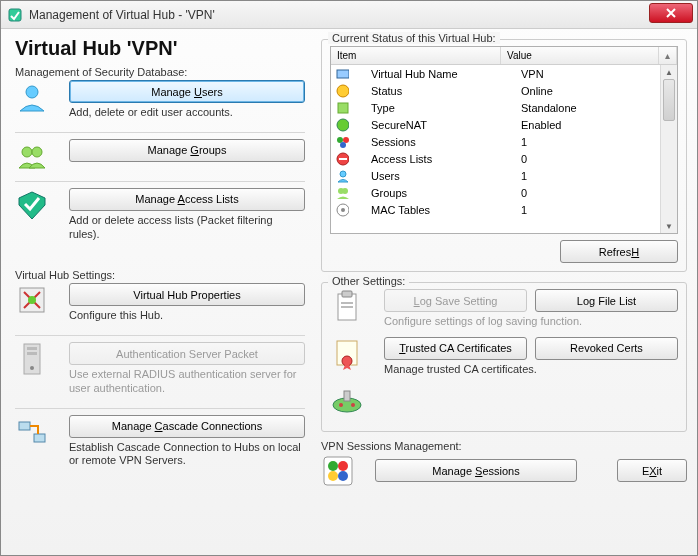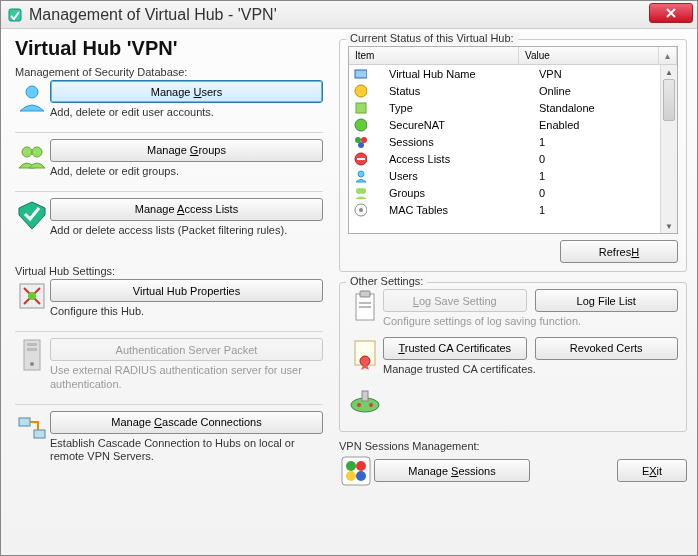--- a/index.html
+++ b/index.html
@@ -1,30 +1,30 @@
 <!DOCTYPE html>
 <html><head>
 <meta charset="utf-8">
 <style>
   * { box-sizing: border-box; font-family: "Segoe UI", Tahoma, sans-serif; }
   body { margin: 0; background: #fff; }
   .window { width: 698px; height: 556px; border: 1px solid #888; background: linear-gradient(#fdfdfd,#f2f2f2); display: flex; flex-direction: column; }
   .titlebar { height: 28px; background: linear-gradient(#f7f7f7,#e8e8e8); border-bottom: 1px solid #ccc; display: flex; align-items: center; padding: 0 6px; position: relative; }
   .titlebar .ico { width: 16px; height: 16px; margin-right: 6px; }
-  .titlebar .ttl { font-size: 16px; color: #333; flex: 1; }
+  .titlebar .ttl { font-size: 12px; color: #333; flex: 1; }
   .close-btn { width: 44px; height: 20px; background: linear-gradient(#e67,#c12); border: 1px solid #922; border-radius: 3px; color: #fff; display: flex; align-items: center; justify-content: center; font-size: 11px; font-weight: bold; position: absolute; right: 4px; top: 2px; }
   .content { flex: 1; display: flex; padding: 6px 10px 10px 14px; gap: 16px; }
   .col { display: flex; flex-direction: column; }
   .left { width: 308px; }
   .right { flex: 1; }
   h1.main { font-size: 20px; font-weight: bold; margin: 2px 0 4px 0; color: #111; }
   .group-label { font-size: 11px; color: #333; margin: 2px 0 2px 0; }
   .fieldset { border: 1px solid #ccc; border-radius: 3px; padding: 6px 8px 8px 8px; position: relative; margin-top: 4px; }
   .fieldset > .legend { position: absolute; top: -8px; left: 6px; background: #f6f6f6; padding: 0 4px; font-size: 11px; color: #333; }
-  .row { display: flex; align-items: flex-start; gap: 1px; margin-bottom: 4px; }
+  .row { display: flex; align-items: flex-start; gap: 20px; margin-bottom: 4px; }
   .col-stack { display: flex; flex-direction: column; flex: 1; }
   .iconbox { width: 34px; height: 34px; flex-shrink: 0; display: flex; align-items: center; justify-content: center; }
   .btn { height: 23px; border: 1px solid #8a8a8a; border-radius: 3px; background: linear-gradient(#fdfdfd,#e6e6e6); font-size: 11px; padding: 0 10px; display: inline-flex; align-items: center; justify-content: center; cursor: default; }
   .btn.wide { width: 100%; }
   .btn.sel { border-color: #2a7ab0; box-shadow: inset 0 0 0 1px #6cb6e6; background: linear-gradient(#eef8ff,#cfeaff); }
   .btn.dis { color: #9a9a9a; border-color: #c9c9c9; background: linear-gradient(#f7f7f7,#efefef); }
   .desc { font-size: 11px; color: #333; margin: 3px 0 4px 0; line-height: 1.25; }
   .desc.dim { color: #9a9a9a; }
   hr.sep { border: none; border-top: 1px solid #d6d6d6; margin: 4px 0 6px 0; }
   .u { text-decoration: underline; }
@@ -99,21 +99,20 @@
               <circle cx="11" cy="12" r="5" fill="#9d6" stroke="#6a3"></circle>
               <circle cx="21" cy="12" r="5" fill="#9d6" stroke="#6a3"></circle>
               <path d="M3 28 Q11 18 19 28 Z" fill="#9d6" stroke="#6a3"></path>
               <path d="M13 28 Q21 18 29 28 Z" fill="#9d6" stroke="#6a3"></path>
             </svg>
         </div>
         <div class="col-stack">
           <button class="btn wide">
               <span>Manage <span class="u">G</span>roups</span>
             </button>
-          <div class="desc">Add, delete or edit groups.</div>
         </div>
       </div>
       <hr class="sep">
 
       <div class="row">
         <div class="iconbox">
           <svg width="32" height="32">
               <polygon points="16,3 29,9 29,16 16,30 3,16 3,9" fill="#2b8" stroke="#176"></polygon>
               <path d="M9 15 l5 5 l9 -11" stroke="#fff" stroke-width="3" fill="none"></path>
             </svg>
@@ -356,21 +355,21 @@
       <div class="row" style="align-items:center">
         <div class="iconbox">
           <svg width="32" height="32">
               <rect x="2" y="2" width="28" height="28" rx="3" fill="#fff" stroke="#999"></rect>
               <circle cx="11" cy="11" r="5" fill="#3a3"></circle>
               <circle cx="21" cy="11" r="5" fill="#e33"></circle>
               <circle cx="11" cy="21" r="5" fill="#fc3"></circle>
               <circle cx="21" cy="21" r="5" fill="#36c"></circle>
             </svg>
         </div>
-        <button class="btn" style="width:156px">
+        <button class="btn" style="width:202px">
             <span>Manage <span class="u">S</span>essions</span>
           </button>
         <div style="flex:1"></div>
         <button class="btn" style="width:70px">
             <span>E<span class="u">X</span>it</span>
           </button>
       </div>
     </div>
   </div>
 </div>

